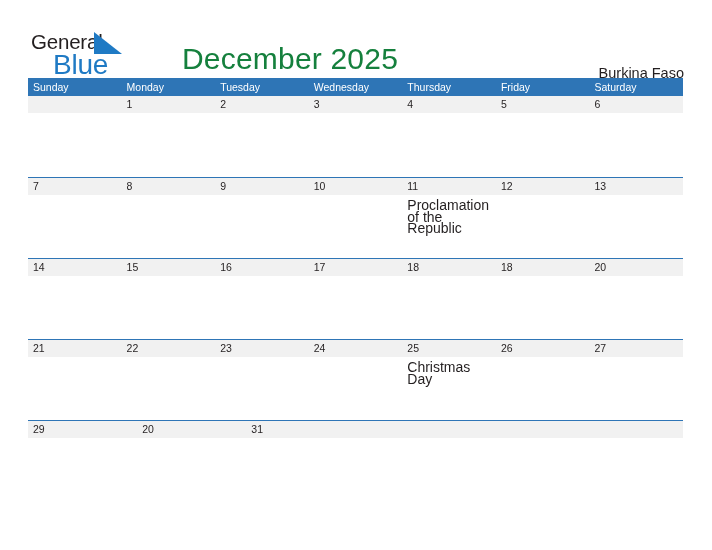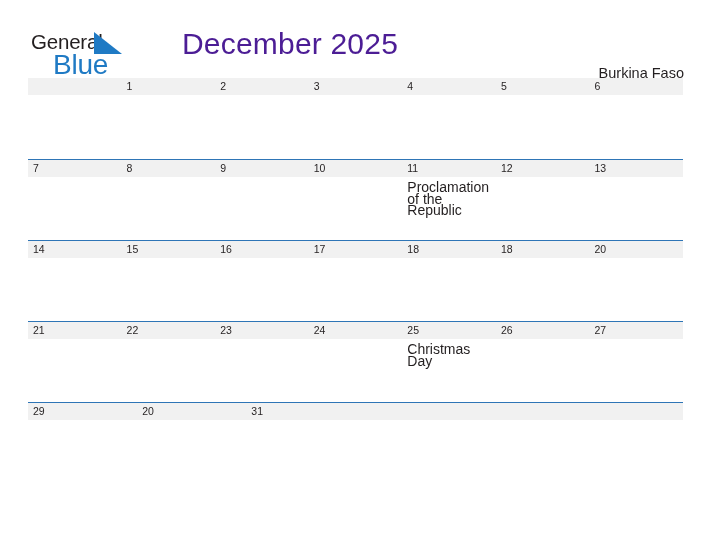--- a/index.html
+++ b/index.html
@@ -62,25 +62,25 @@
     position: absolute;
     left: 63px;
     top: 2px;
     width: 30px;
     height: 24px;
   }
 
   .page-title {
     position: absolute;
     left: 0;
-    top: 27px;
+    top: 42px;
     width: 580px;
     text-align: center;
     font-size: 30px;
-    color: #4c1d95;
+    color: #15803d;
     font-family: "Liberation Sans", sans-serif;
     font-weight: normal;
     letter-spacing: 0.2px;
   }
 
   .country {
     position: absolute;
     right: 28px;
     top: 45px;
     font-size: 14.5px;
@@ -196,20 +196,29 @@
     </div>
 
     <div class="page-title">December 2025</div>
 
     <div class="country">Burkina Faso</div>
 
   </div>
 
   <div class="calendar">
 
+    <div class="weekday-header">
+      <div class="weekday-cell">Sunday</div>
+      <div class="weekday-cell">Monday</div>
+      <div class="weekday-cell">Tuesday</div>
+      <div class="weekday-cell">Wednesday</div>
+      <div class="weekday-cell">Thursday</div>
+      <div class="weekday-cell">Friday</div>
+      <div class="weekday-cell">Saturday</div>
+    </div>
 
     <div id="weeks-container">
         <div class="week-row">
           <div class="week-band"></div>
           <div class="day-cells">
             <div class="day-cell empty">
               <span class="day-number"></span>
             </div>
             <div class="day-cell">
               <span class="day-number">1</span>

